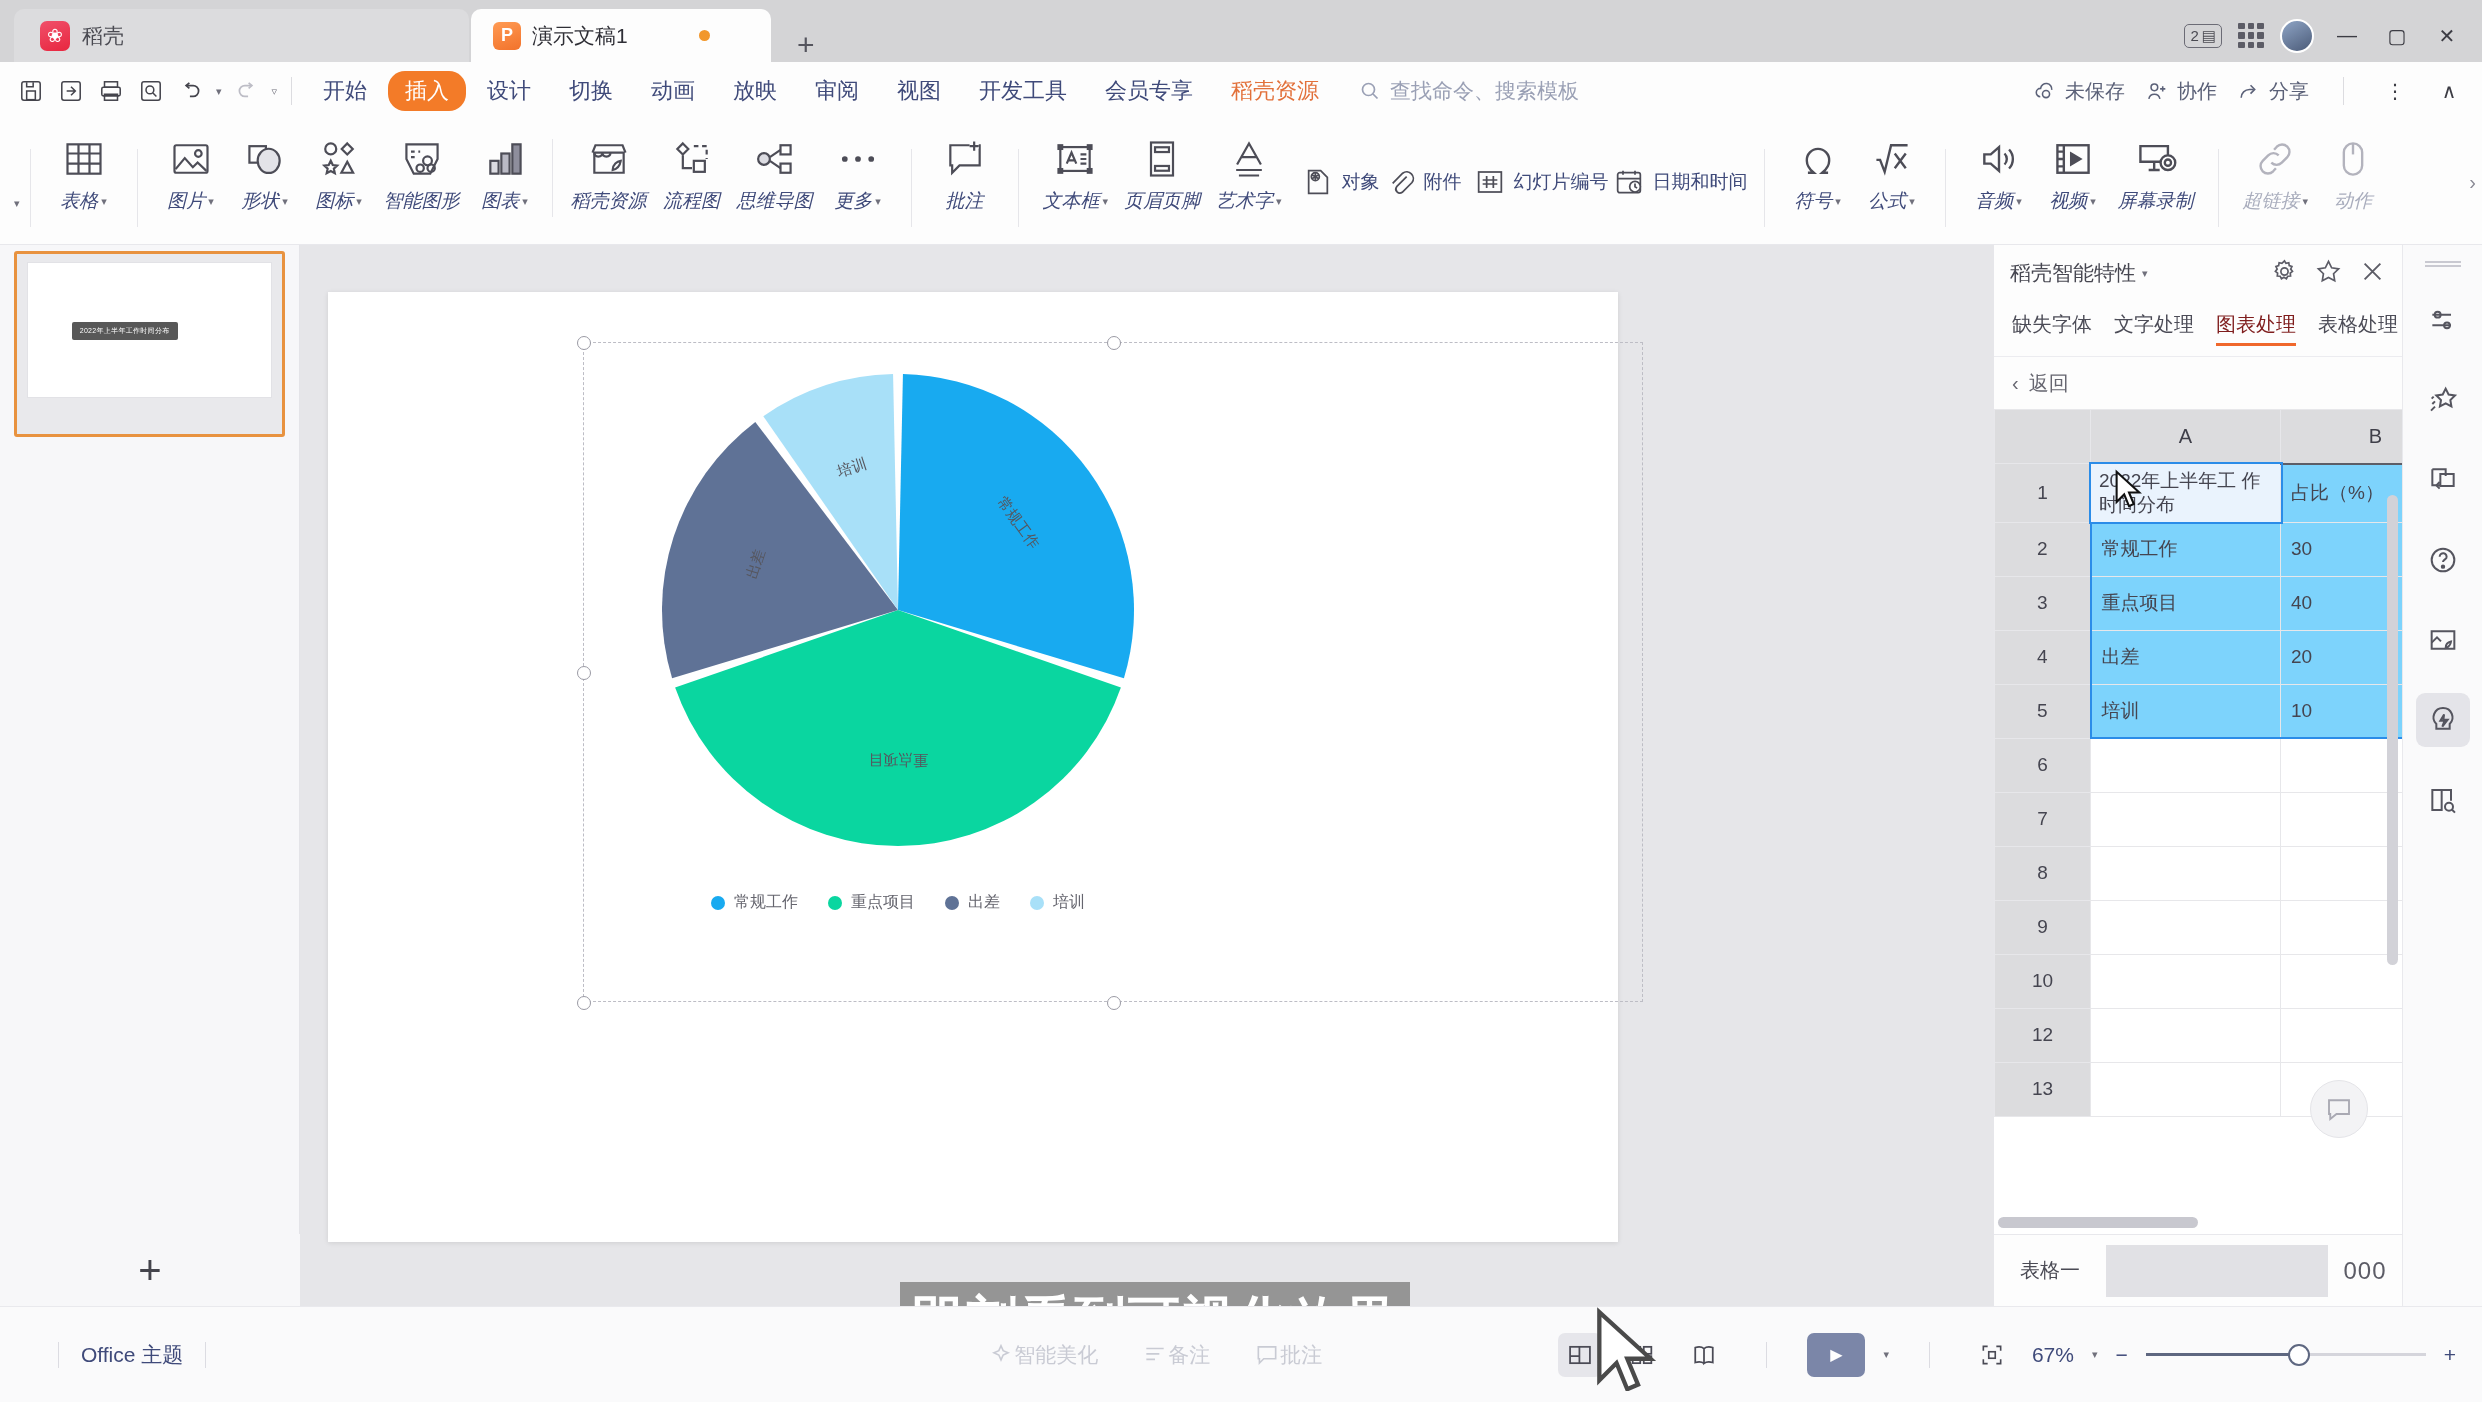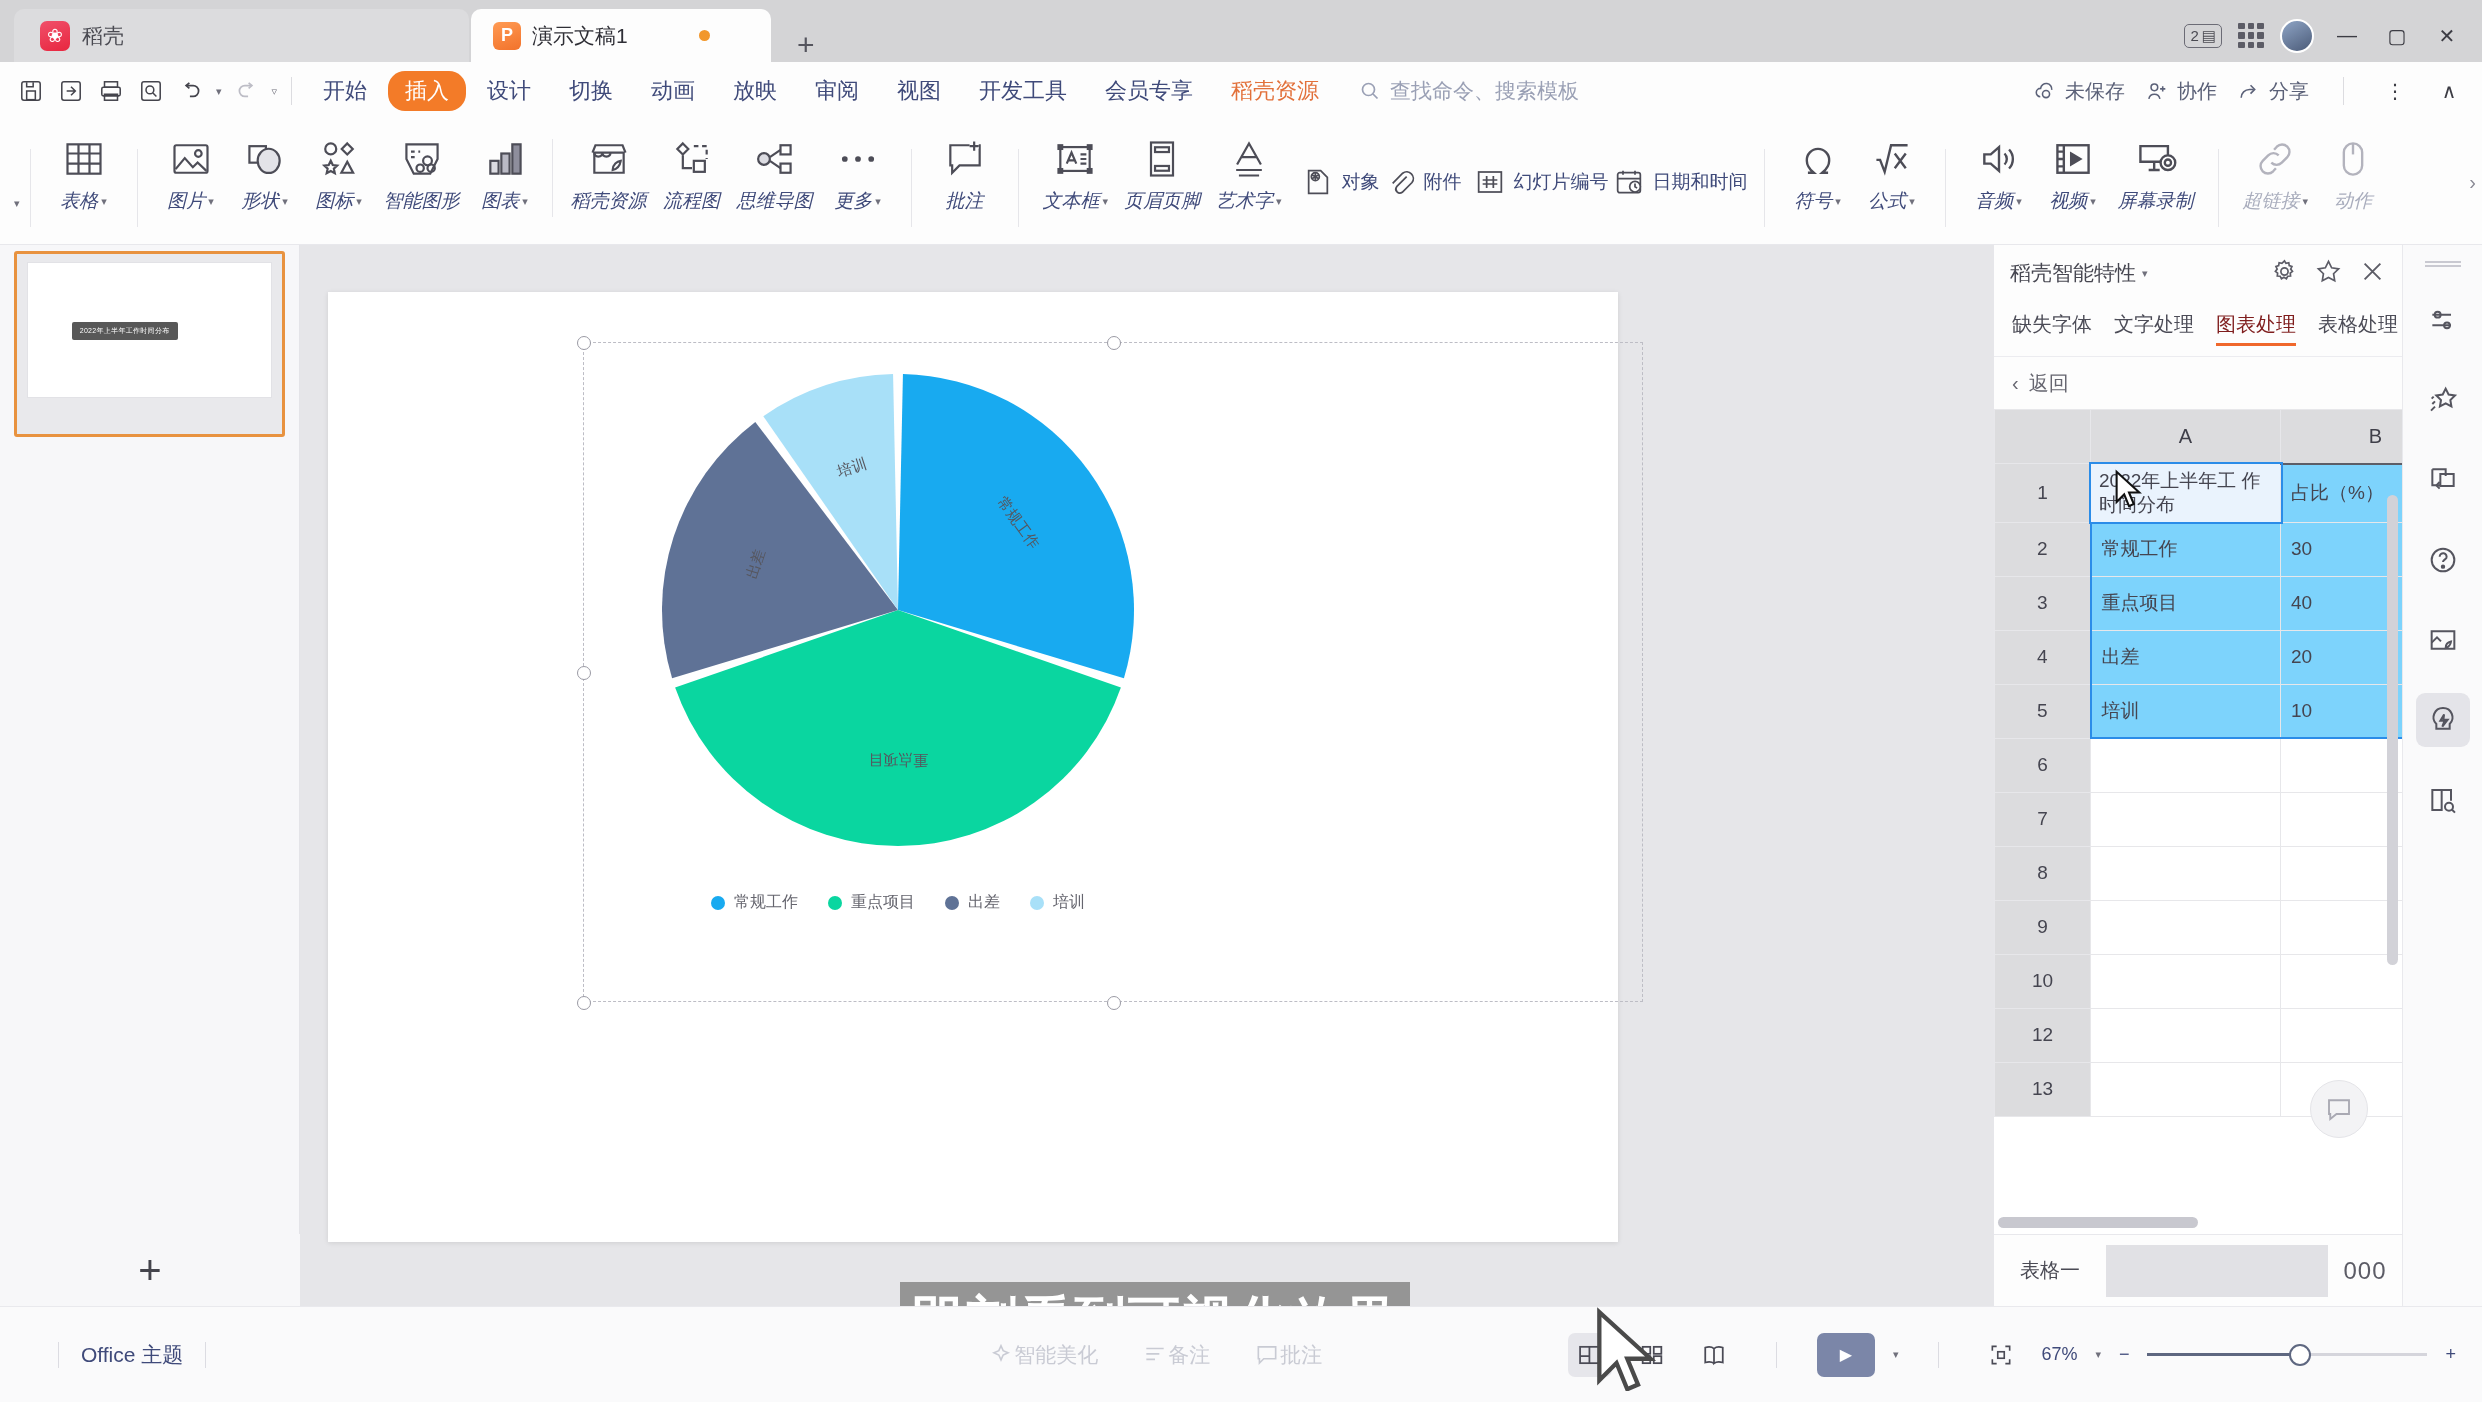--- a/index.html
+++ b/index.html
@@ -229,21 +229,21 @@
   }
   .sb-left { display:flex; align-items:center; gap:0; padding-left:36px; }
   .sb-sep { width:1px; height:26px; background:#dcdce2; margin:0 22px; }
   .sb-text { font-size:21px; color:#3f4a7a; white-space:nowrap;}
   .sb-mid { display:flex; align-items:center; gap:44px; margin-left:760px; color:#c9cbd4; font-size:21px; }
   .sb-mid .m { display:flex; align-items:center; gap:0; }
   .sb-right { margin-left:auto; display:flex; align-items:center; gap:18px; padding-right:26px; }
   .sb-view { width:44px;height:44px;display:flex;align-items:center;justify-content:center;color:#4a4a55;border-radius:7px;}
   .sb-view.active { background:#e6e6eb; }
   .play-btn { width:58px;height:44px;background:#7b86a8;border-radius:7px;display:flex;align-items:center;justify-content:center;color:#fff;}
-  .zoom-txt { font-size:18px; color:#3f4a7a; }
+  .zoom-txt { font-size:21px; color:#3f4a7a; }
   .zline { width:280px; height:3px; background:#d5d5dc; position:relative; }
   .zline .fill { position:absolute; left:0; top:0; height:3px; width:150px; background:#5e6780; }
   .zknob { position:absolute; left:142px; top:-9px; width:22px; height:22px; border-radius:50%; background:#fff; border:2px solid #5e6780;}
   .big-cursor { position:absolute; left:1585px; top:1305px; pointer-events:none; }
 </style>
 </head>
 <body>
 
 <div class="app">
 

